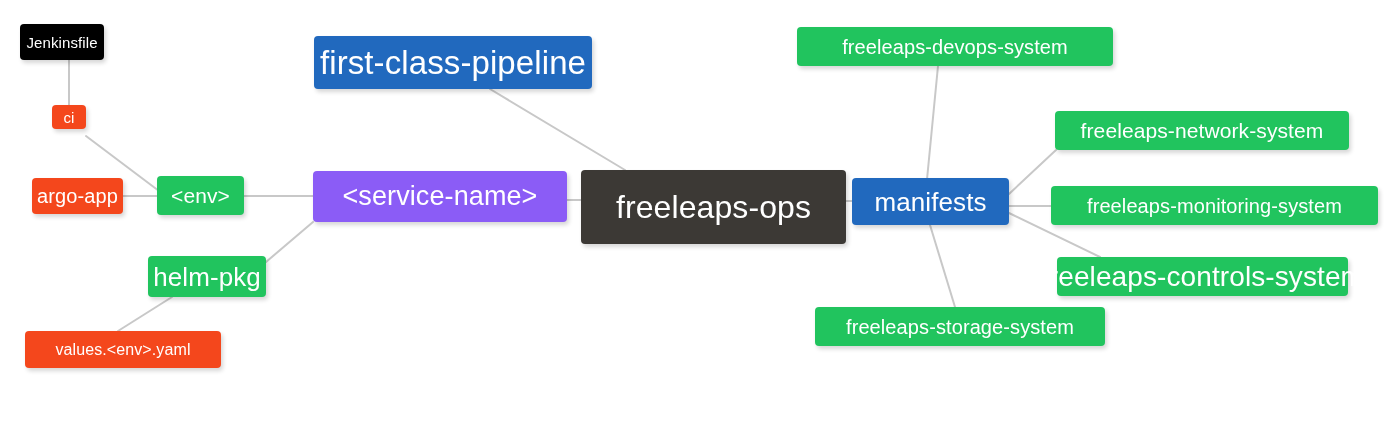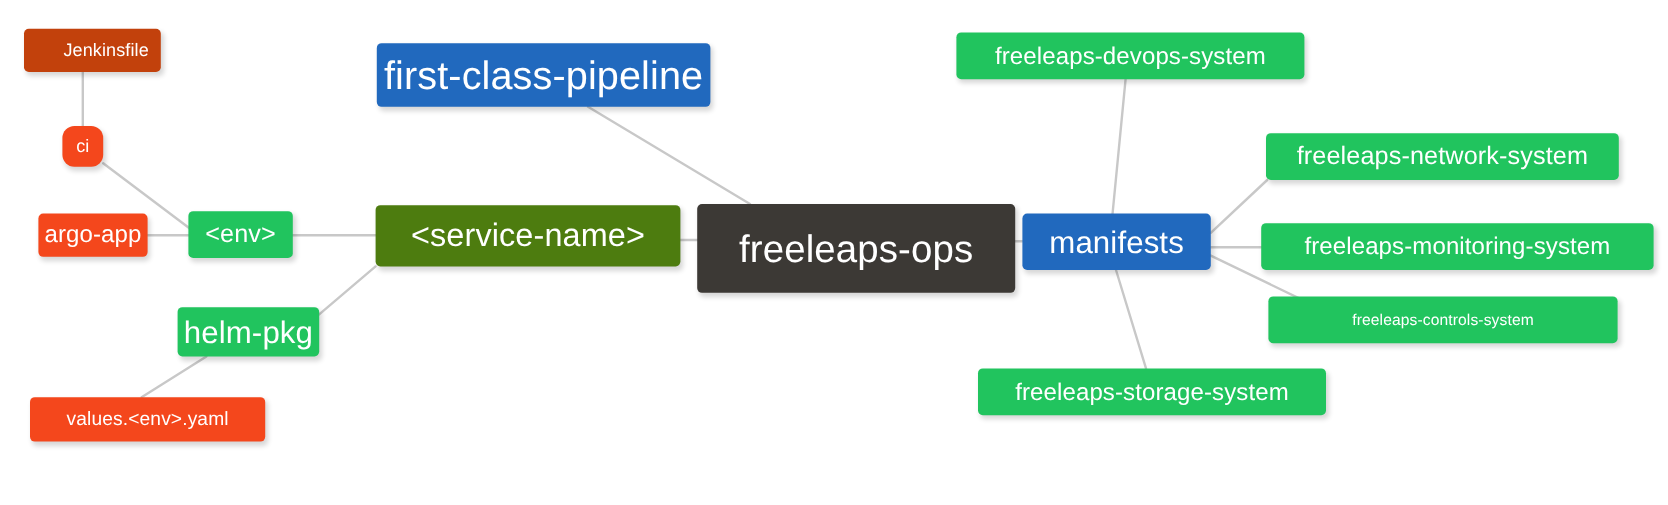--- a/index.html
+++ b/index.html
@@ -61,59 +61,59 @@
       <line x1="567" y1="200" x2="581" y2="200" stroke="#c8c8c8" stroke-width="2" stroke-linecap="round"></line>
       <line x1="490" y1="89" x2="625" y2="170" stroke="#c8c8c8" stroke-width="2" stroke-linecap="round"></line>
       <line x1="846" y1="201" x2="852" y2="201" stroke="#c8c8c8" stroke-width="2" stroke-linecap="round"></line>
       <line x1="938" y1="66" x2="925" y2="200" stroke="#c8c8c8" stroke-width="2" stroke-linecap="round"></line>
       <line x1="1009" y1="194" x2="1056" y2="150" stroke="#c8c8c8" stroke-width="2" stroke-linecap="round"></line>
       <line x1="1009" y1="206" x2="1051" y2="206" stroke="#c8c8c8" stroke-width="2" stroke-linecap="round"></line>
       <line x1="1009" y1="213" x2="1100" y2="257" stroke="#c8c8c8" stroke-width="2" stroke-linecap="round"></line>
       <line x1="930" y1="225" x2="955" y2="307" stroke="#c8c8c8" stroke-width="2" stroke-linecap="round"></line>
     </svg>
   <div id="node-layer">
-      <div class="node" style="left: 20px; top: 24px; width: 114px; height: 36px; background: #c2410c; font-size: 15px; justify-content: flex-end;">
+      <div class="node" style="left: 20px; top: 24px; width: 84px; height: 36px; background: #000000; font-size: 15px;">
         <span class="node-label">Jenkinsfile</span>
       </div>
-      <div class="node" style="left: 52px; top: 105px; width: 34px; height: 34px; background: rgb(244, 71, 28); font-size: 15px; border-radius: 10px;">
+      <div class="node" style="left: 52px; top: 105px; width: 34px; height: 24px; background: rgb(244, 71, 28); font-size: 15px;">
         <span class="node-label">ci</span>
       </div>
       <div class="node" style="left: 32px; top: 178px; width: 91px; height: 36px; background: rgb(244, 71, 28); font-size: 20px;">
         <span class="node-label">argo-app</span>
       </div>
       <div class="node" style="left: 157px; top: 176px; width: 87px; height: 39px; background: rgb(33, 196, 94); font-size: 21px;">
         <span class="node-label">&lt;env&gt;</span>
       </div>
       <div class="node" style="left: 148px; top: 256px; width: 118px; height: 41px; background: rgb(33, 196, 94); font-size: 26px;">
         <span class="node-label">helm-pkg</span>
       </div>
       <div class="node" style="left: 9px; top: 331px; width: 196px; height: 37px; background: rgb(244, 71, 28); font-size: 16px; margin-left: 16px;">
         <span class="node-label">values.&lt;env&gt;.yaml</span>
       </div>
       <div class="node" style="left: 314px; top: 36px; width: 278px; height: 53px; background: rgb(33, 105, 190); font-size: 33px;">
         <span class="node-label">first-class-pipeline</span>
       </div>
-      <div class="node" style="left: 313px; top: 171px; width: 254px; height: 51px; background: #4d7c0f; font-size: 27px; text-align: center;">
+      <div class="node" style="left: 313px; top: 171px; width: 254px; height: 51px; background: #8b5cf6; font-size: 27px; text-align: center;">
         <span class="node-label">&lt;service-name&gt;</span>
       </div>
       <div class="node" style="left: 581px; top: 170px; width: 265px; height: 74px; background: rgb(60, 57, 53); font-size: 32px;">
         <span class="node-label">freeleaps-ops</span>
       </div>
       <div class="node" style="left: 852px; top: 178px; width: 157px; height: 47px; background: rgb(33, 105, 190); font-size: 26px;">
         <span class="node-label">manifests</span>
       </div>
-      <div class="node" style="left: 797px; top: 27px; width: 290px; height: 39px; background: rgb(33, 196, 94); font-size: 20px; justify-content: center;">
+      <div class="node" style="left: 797px; top: 27px; width: 316px; height: 39px; background: rgb(33, 196, 94); font-size: 20px; justify-content: center;">
         <span class="node-label">freeleaps-devops-system</span>
       </div>
       <div class="node" style="left: 1055px; top: 111px; width: 294px; height: 39px; background: rgb(33, 196, 94); font-size: 21px;">
         <span class="node-label">freeleaps-network-system</span>
       </div>
       <div class="node" style="left: 1051px; top: 186px; width: 327px; height: 39px; background: rgb(33, 196, 94); font-size: 20px;">
         <span class="node-label">freeleaps-monitoring-system</span>
       </div>
-      <div class="node" style="left: 1057px; top: 247px; width: 291px; height: 39px; background: rgb(33, 196, 94); font-size: 13px;">
+      <div class="node" style="left: 1057px; top: 257px; width: 291px; height: 39px; background: rgb(33, 196, 94); font-size: 28px;">
         <span class="node-label">freeleaps-controls-system</span>
       </div>
       <div class="node" style="left: 815px; top: 307px; width: 290px; height: 39px; background: rgb(33, 196, 94); font-size: 20px;">
         <span class="node-label">freeleaps-storage-system</span>
       </div>
     </div>
 </div>
 
 </body></html>

